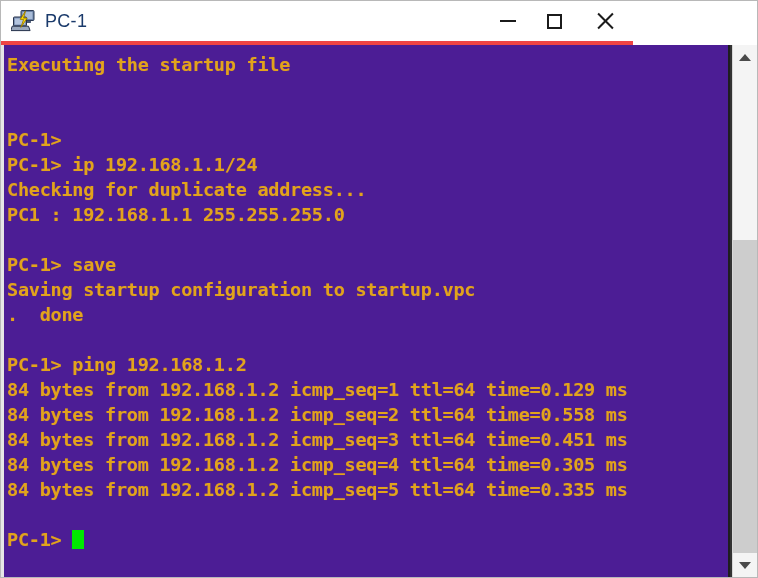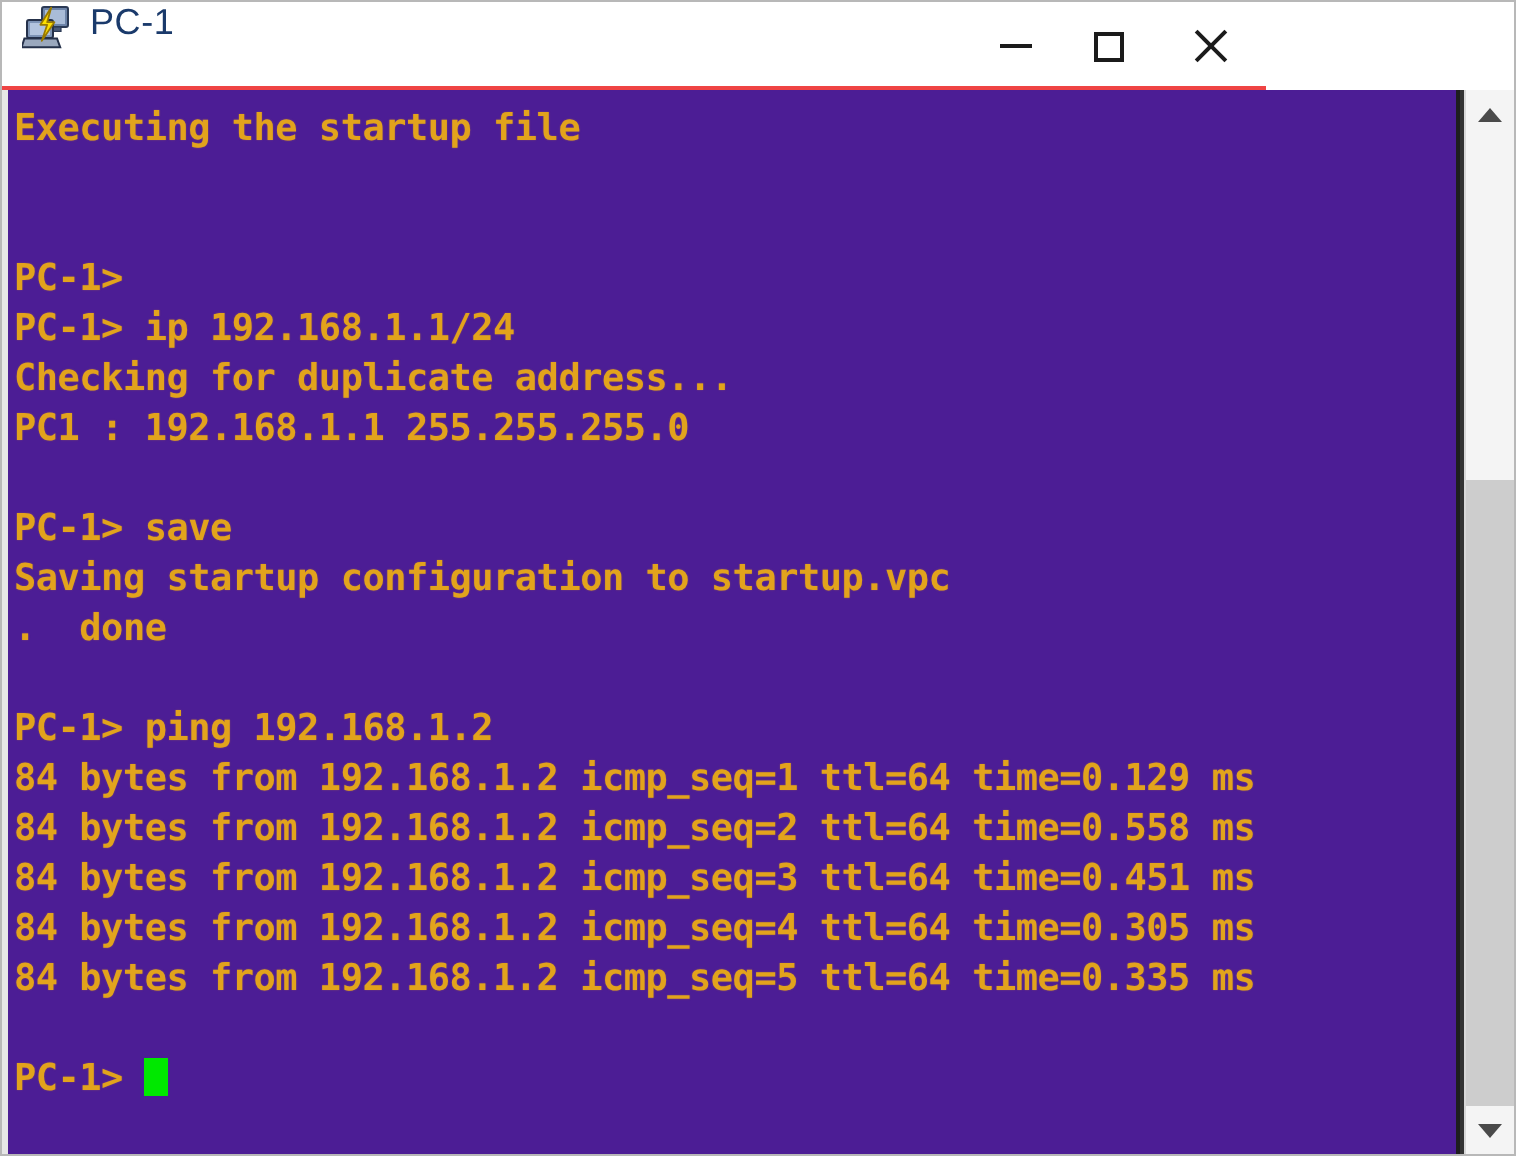--- a/index.html
+++ b/index.html
@@ -25,22 +25,23 @@
   }
 
   
   #titlebar {
     position: absolute;
     left: 0;
     top: 0;
     width: 632px;
     height: 44px;
     background: #ffffff;
-    border-bottom: 2px solid #ef4444;
-    display: flex;
+    border-bottom: 4px solid #ef4444;
+    display: flex;
+    align-items: center;
     box-sizing: border-box;
   }
   #app-icon {
     width: 26px;
     height: 26px;
     margin-left: 10px;
     margin-right: 8px;
     flex: 0 0 auto;
     position: relative;
   }

